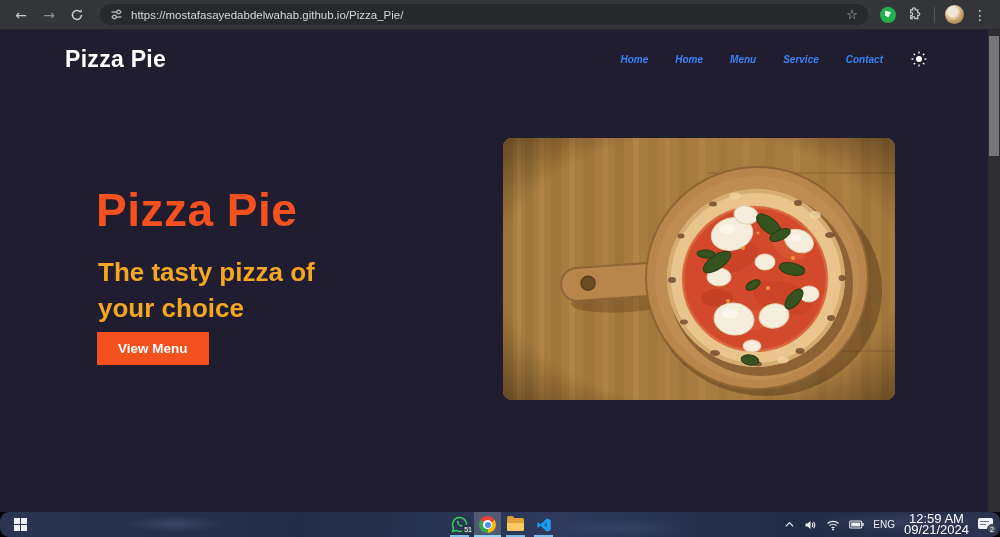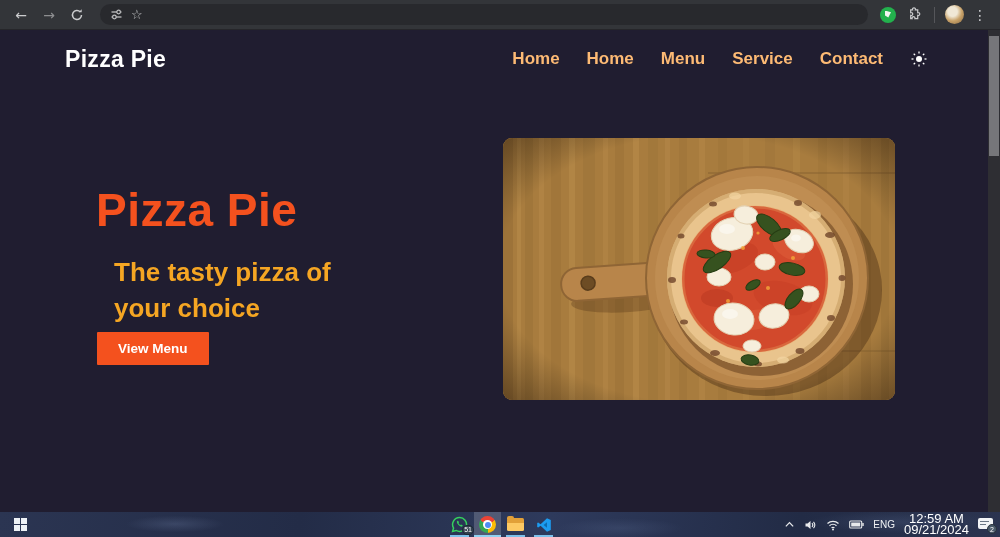--- a/index.html
+++ b/index.html
@@ -52,30 +52,30 @@
   .page {
     position:absolute; top:30px; left:0; width:1000px; height:482px;
     background:#201d30;
   }
   .site-header {
     position:absolute; top:30px; left:0; width:988px; height:58px;
     display:flex; align-items:center; padding:0 60px 0 65px;
   }
   .logo { color:#fff; font-size:23px; font-weight:bold; letter-spacing:.3px; }
   .nav { margin-left:auto; display:flex; align-items:center; gap:27px; }
-  .nav a { color:#fdba74; font-size:17px; font-weight:bold; text-decoration:none; cursor:pointer; }
+  .nav a { color:#3b82f6; font-size:10px; font-weight:bold; text-decoration:none; cursor:pointer;font-style:italic; }
   .theme-toggle { width:18px; height:18px; display:flex; align-items:center; justify-content:center; cursor:pointer; }
 
   .hero-title {
     position:absolute; left:96px; top:183px;
     color:#f4511e; font-size:46px; font-weight:bold; letter-spacing:.5px;
   }
   .hero-sub {
     position:absolute; left:98px; top:254px; width:255px;
-    color:#f5a623; font-size:26px; font-weight:bold; line-height:36px;margin-left:16px;
+    color:#f5a623; font-size:26px; font-weight:bold; line-height:36px;
   }
   .menu-btn {
     position:absolute; left:97px; top:332px;
     background:#f4511e; color:#fff; border:none; border-radius:1px;
     font-family:"Liberation Sans", sans-serif;
     font-size:13.5px; font-weight:bold; padding:9px 21px; cursor:pointer;
   }
   .hero-image {
     position:absolute; left:503px; top:138px; width:392px; height:262px;
     border-radius:9px; overflow:hidden; background:#a87c3e;
@@ -92,20 +92,21 @@
   }
 
   
   .taskbar {
     position:absolute; top:512px; left:0; width:1000px; height:25px;
     background:
       radial-gradient(70px 12px at 175px 12px, rgba(130,150,190,.22), transparent 70%),
       radial-gradient(90px 14px at 620px 16px, rgba(110,130,170,.18), transparent 70%),
       radial-gradient(130px 16px at 900px 10px, rgba(95,115,155,.22), transparent 70%),
       linear-gradient(95deg, #2b3552, #232c47 30%, #2e3a5c 55%, #222b45 80%, #2b3450);
+    border-radius: 9px;
   }
   .start-btn {
     position:absolute; left:6px; top:0; width:28px; height:25px;
     display:flex; align-items:center; justify-content:center; cursor:pointer;
   }
   .win-logo { display:grid; grid-template-columns:6px 6px; grid-template-rows:6px 6px; gap:1px; }
   .win-logo span { background:#eef2f6; }
 
   .task-slot {
     position:absolute; top:0; width:27px; height:25px;
@@ -171,20 +172,21 @@
   </div>
   <div class="url-pill">
     <svg width="13" height="13" viewBox="0 0 13 13">
       <g stroke="#bfc0c2" stroke-width="1.3">
         <line x1="1.5" y1="4" x2="11.5" y2="4"></line>
           <line x1="1.5" y1="9" x2="11.5" y2="9"></line>
       </g>
       <circle cx="8.6" cy="4" r="1.8" fill="#28292d" stroke="#bfc0c2" stroke-width="1.2"></circle>
       <circle cx="4.4" cy="9" r="1.8" fill="#28292d" stroke="#bfc0c2" stroke-width="1.2"></circle>
     </svg>
+    <span class="url-text">https://mostafasayedabdelwahab.github.io/Pizza_Pie/</span>
     <span class="star glyph">☆</span>
   </div>
   <div class="ext-green"></div>
   <div class="tb-btn">
     <svg width="15" height="15" viewBox="0 0 16 16">
       <path d="M5 3h2a1.6 1.6 0 1 1 3 0h2.5v3a1.6 1.6 0 1 1 0 3v3.5h-3a1.6 1.6 0 1 0-3 0H5V9a1.6 1.6 0 1 0 0-3z" fill="none" stroke="#c9cacc" stroke-width="1.3"></path>
     </svg>
   </div>
   <div class="divider"></div>
   <div class="avatar"></div>

